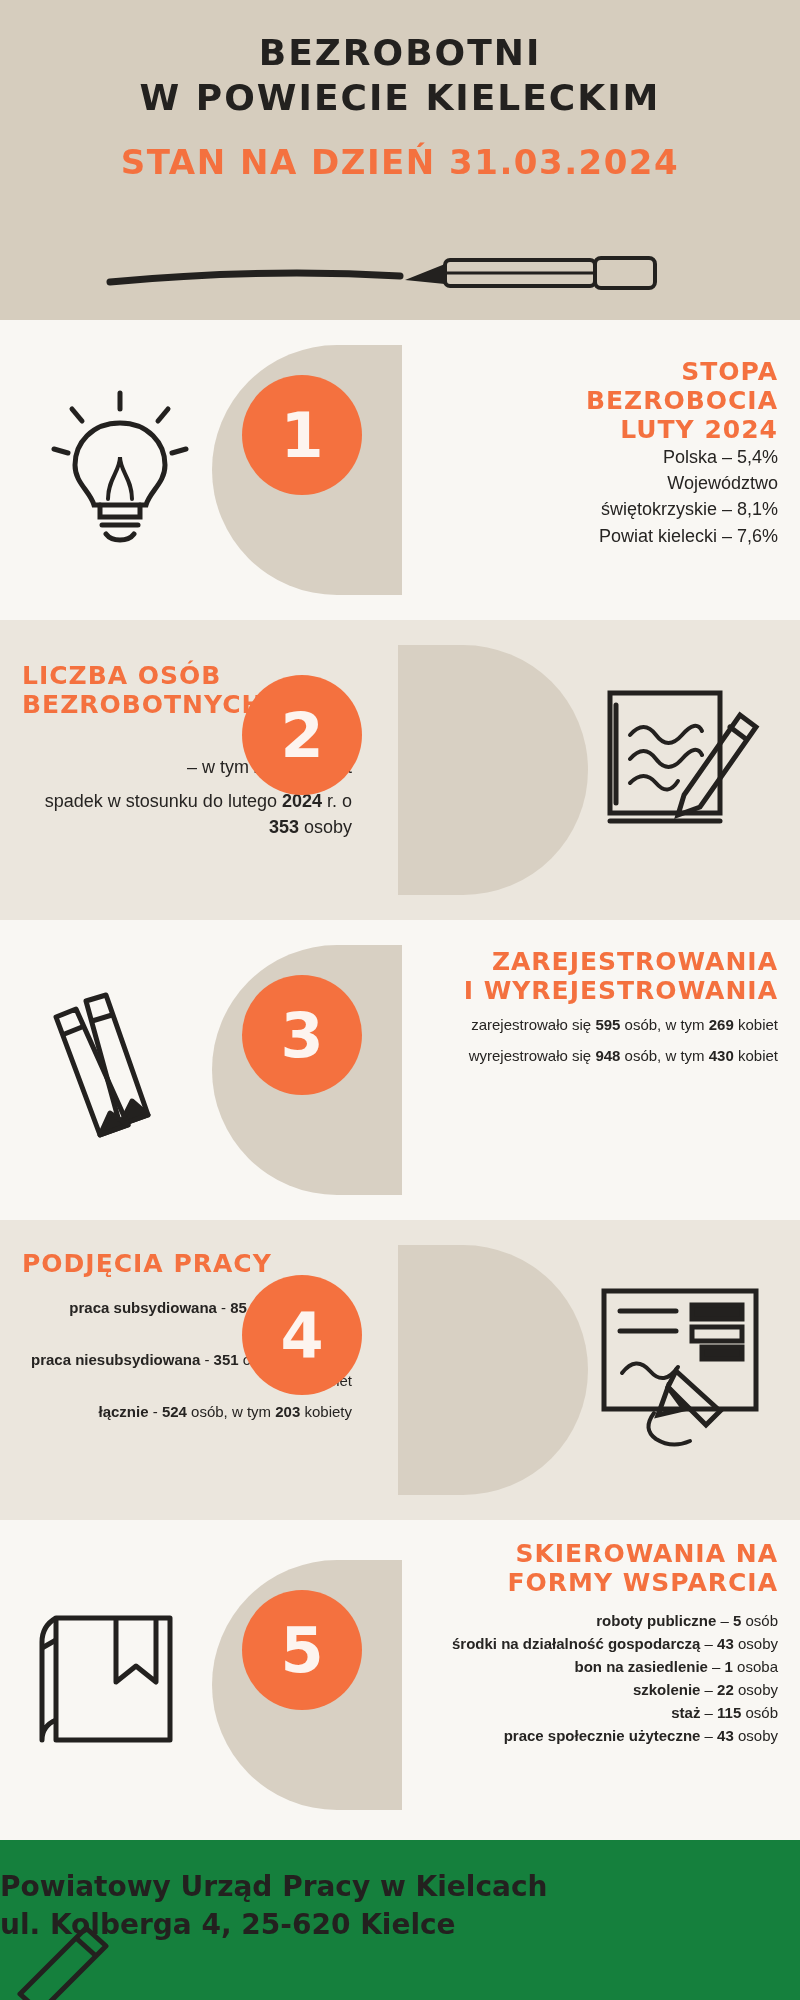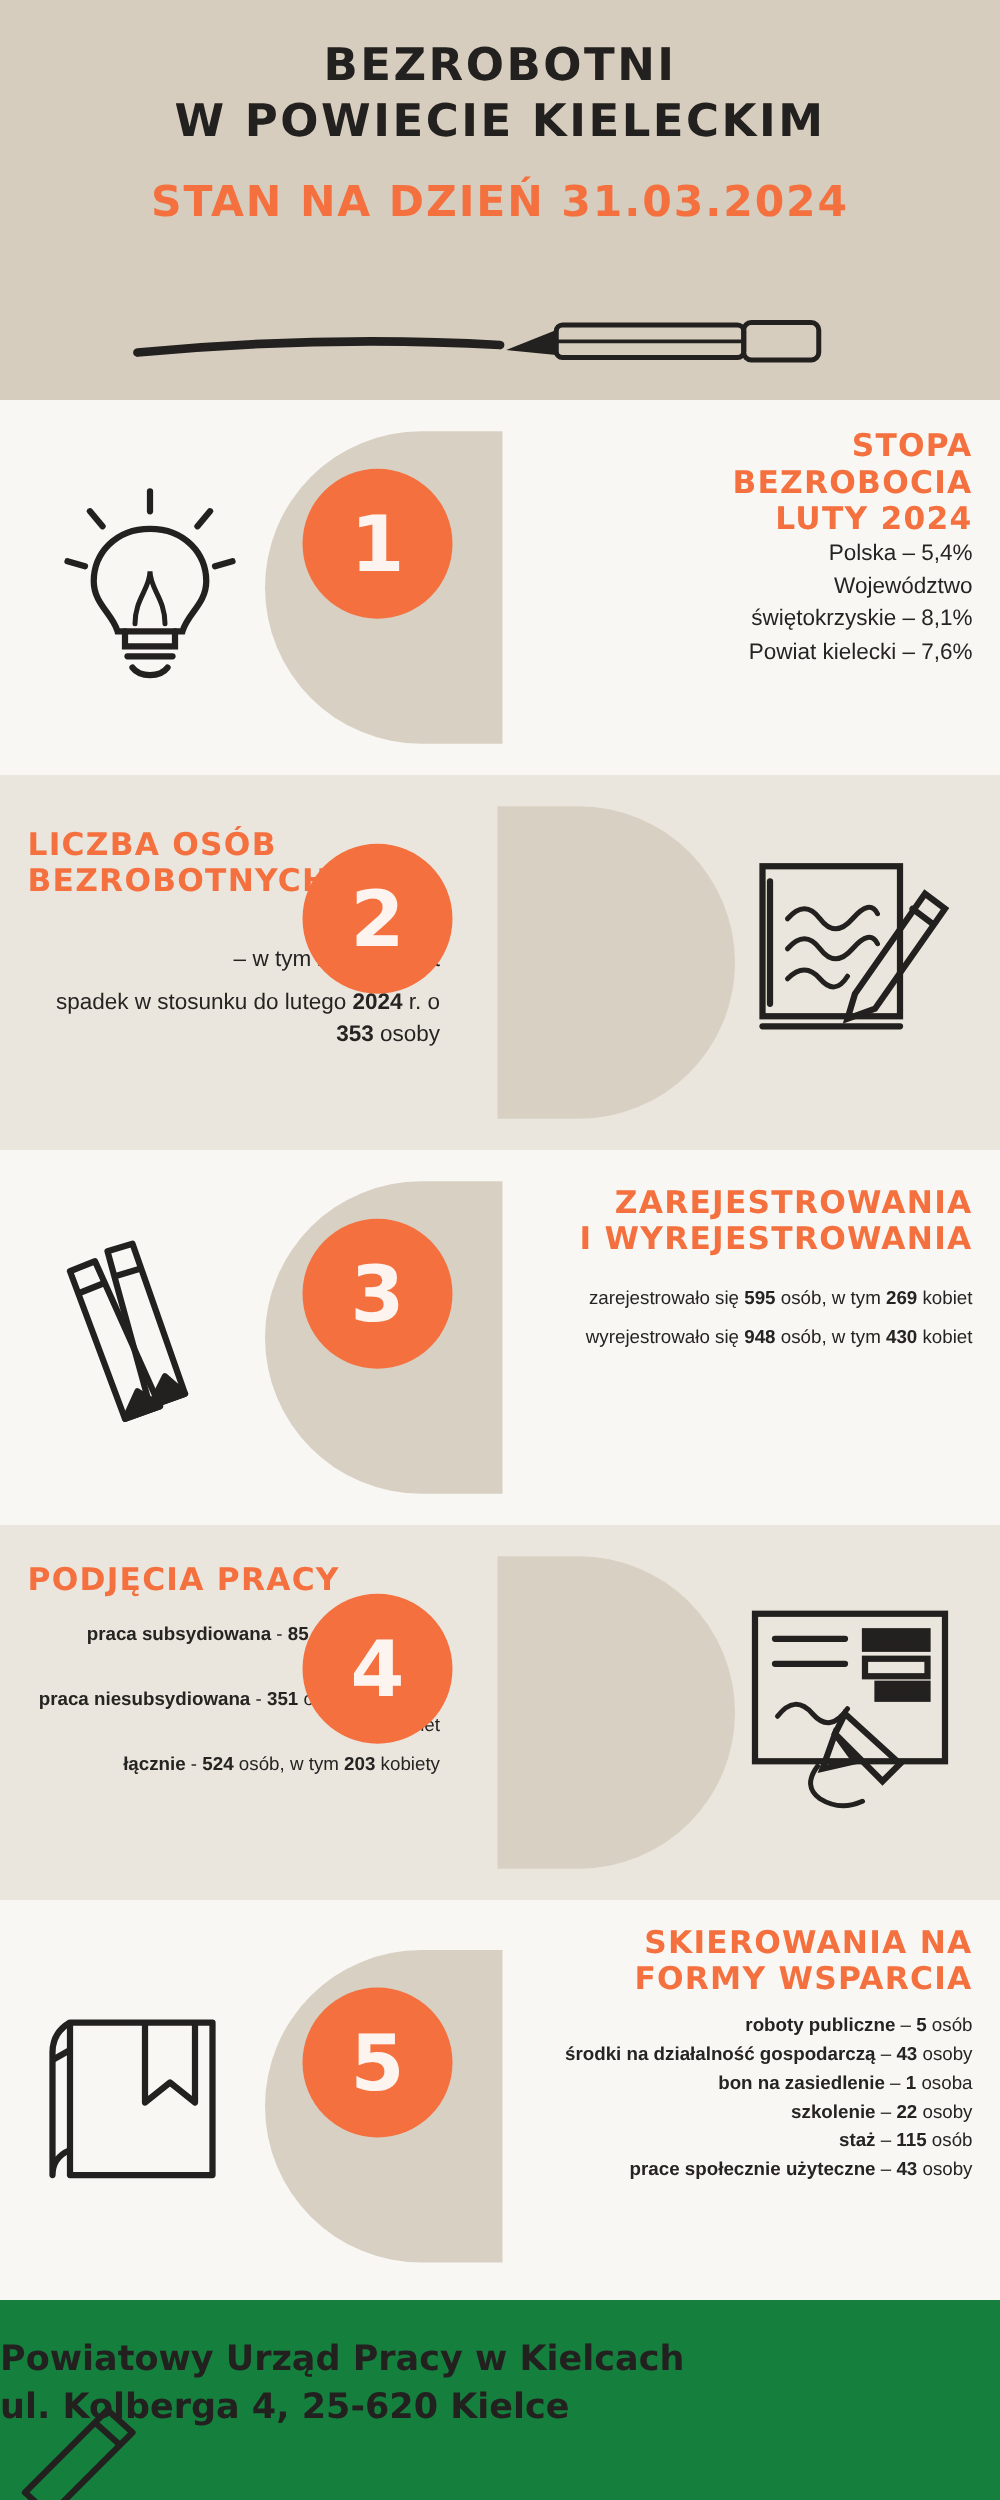--- a/index.html
+++ b/index.html
@@ -188,21 +188,21 @@
         <path d="M82 150 L118 150"></path>
         <path d="M86 159 C92 167 108 167 114 159"></path>
         <path d="M88 124 C88 104 100 96 100 82 C100 96 112 104 112 124" stroke-width="4"></path>
         <line x1="100" y1="18" x2="100" y2="34"></line>
         <line x1="52" y1="34" x2="62" y2="46"></line>
         <line x1="148" y1="34" x2="138" y2="46"></line>
         <line x1="34" y1="74" x2="48" y2="78"></line>
         <line x1="166" y1="74" x2="152" y2="78"></line>
       </g>
     </svg>
-    <div class="text-right" style="top:23px;">
+    <div class="text-right" style="top:38px;">
       <div class="sec-title">
         <div>STOPA</div>
         <div>BEZROBOCIA</div>
         <div>LUTY 2024</div>
       </div>
       <div class="sec-body">
         <div>Polska – 5,4%</div>
         <div>Województwo</div>
         <div>świętokrzyskie – 8,1%</div>
         <div>Powiat kielecki – 7,6%</div>
@@ -249,21 +249,21 @@
         <path d="M36 42 L56 34 L108 150 L80 160 Z"></path>
         <line x1="42" y1="60" x2="62" y2="52"></line>
         <path d="M80 160 L90 138 L108 150 Z" fill="#23211f"></path>
       </g>
     </svg>
     <div class="text-right" style="top:28px;">
       <div class="sec-title">
         <div>ZAREJESTROWANIA</div>
         <div>I WYREJESTROWANIA</div>
       </div>
-      <div class="sec-body small-body" style="margin-top:22px;">
+      <div class="sec-body small-body" style="margin-top:8px;">
         <p>zarejestrowało się  <b>595</b> osób, w tym <b>269</b> kobiet</p>
         <p>wyrejestrowało się <b>948</b> osób, w tym <b>430</b> kobiet</p>
       </div>
     </div>
   </div>
 
   <div class="row r4">
     <div class="blob right"></div>
     <div class="circle">4</div>
     <svg class="icon-box icon-right" viewBox="0 0 200 180">

